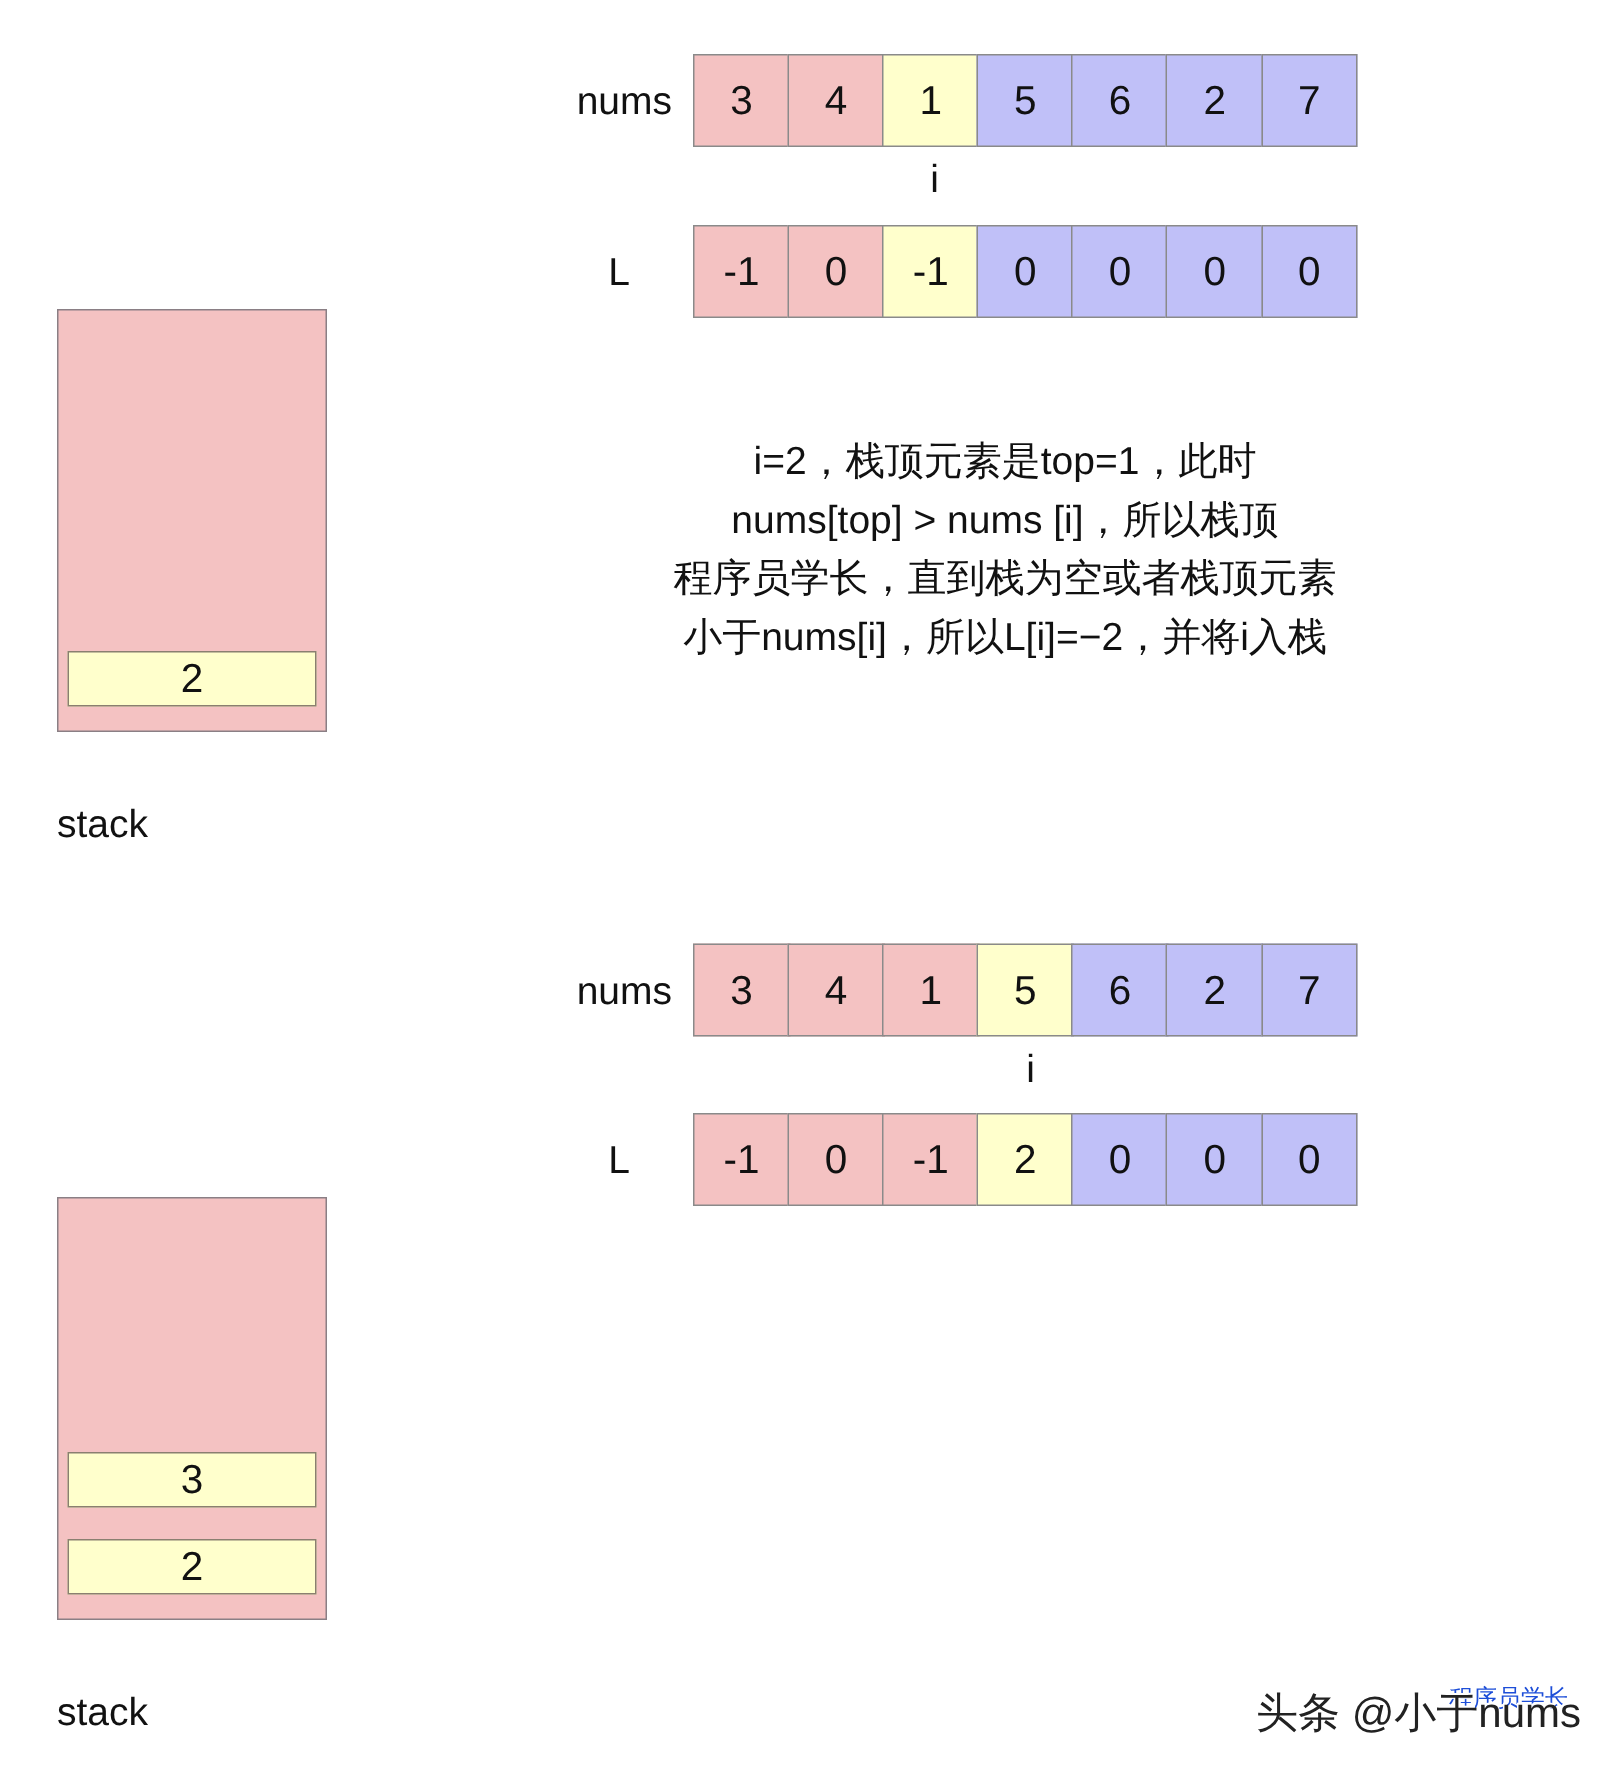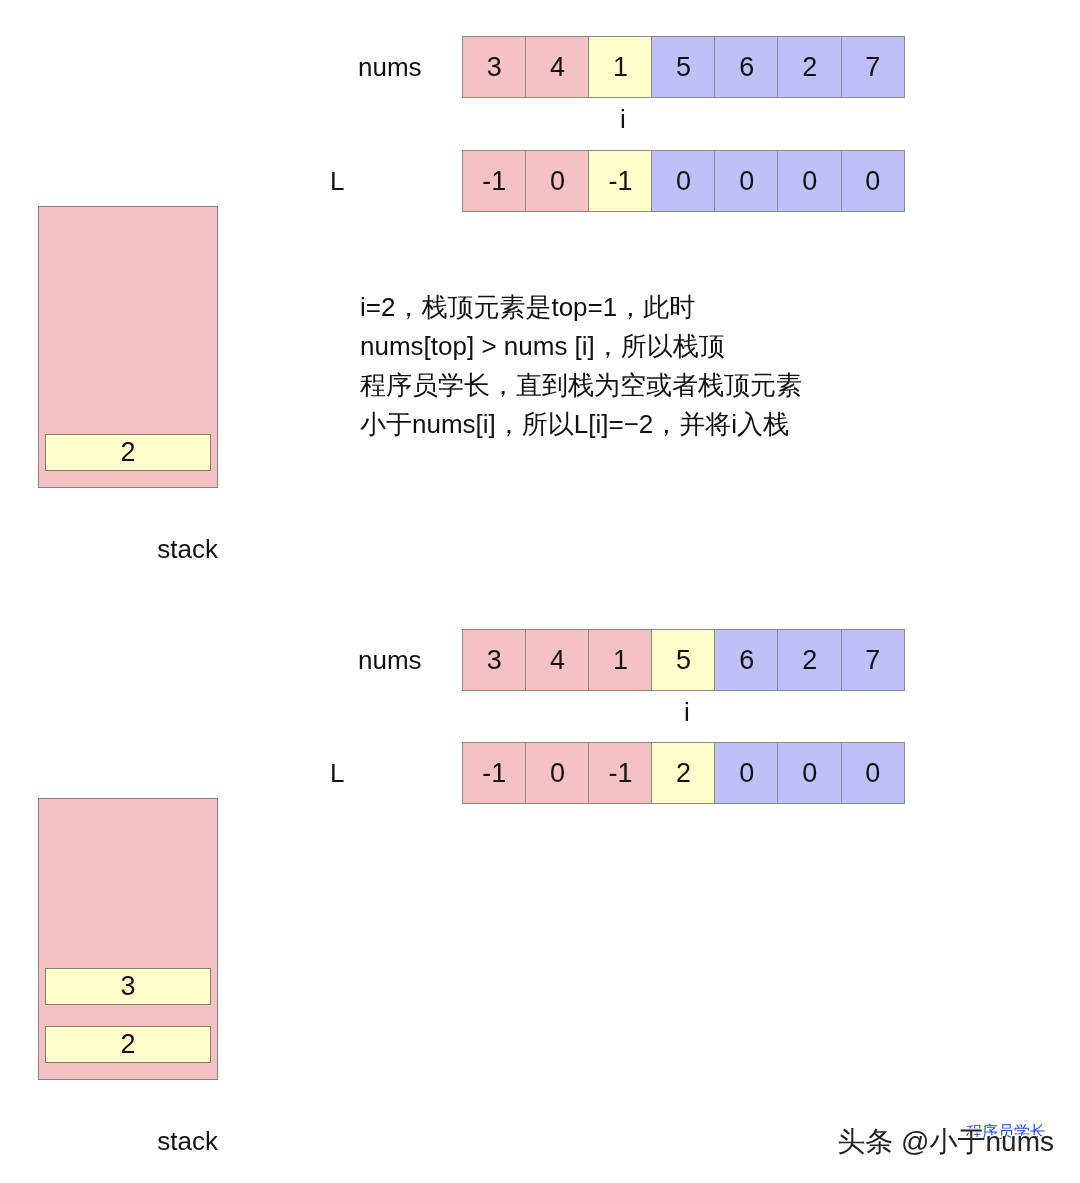--- a/index.html
+++ b/index.html
@@ -1,35 +1,35 @@
 <!DOCTYPE html>
 <html><head>
   <meta charset="utf-8">
   <style>
     html, body { margin: 0; padding: 0; background: #ffffff; }
     body { width: 1080px; height: 1183px; position: relative; overflow: hidden;
            font-family: "Liberation Sans", "DejaVu Sans", sans-serif; color: #111; }
     .panel { position: absolute; left: 0; width: 1080px; height: 592px; }
-    .row-label { position: absolute; font-size: 26px; width: 90px; text-align: left; line-height: 62px; height: 62px; }
+    .row-label { position: absolute; font-size: 26px; width: 90px; text-align: right; line-height: 62px; height: 62px; }
     .array { position: absolute; left: 462px; display: flex; height: 62px; }
     .cell { width: 64.6px; height: 62px; box-sizing: border-box; border: 1.5px solid #8a8a8a;
             margin-left: -1.5px; display: flex; align-items: center; justify-content: center;
             font-size: 27px; }
     .cell:first-child { margin-left: 0; }
     .c-pink { background: #f4c2c2; }
     .c-yellow { background: #ffffcc; }
     .c-blue { background: #c0c0f8; }
     .pointer { position: absolute; font-size: 26px; width: 64px; text-align: center; }
     .stack { position: absolute; left: 38px; width: 180px; height: 282px; background: #f4c2c2;
              border: 1.5px solid #8a7f85; box-sizing: border-box; }
     .stack-item { position: absolute; left: 6px; width: 166px; height: 37px; background: #ffffcc;
                   border: 1.5px solid #8a7f70; box-sizing: border-box; display: flex; align-items: center;
                   justify-content: center; font-size: 27px; }
-    .stack-label { position: absolute; left: 38px; width: 180px; text-align: right; font-size: 26px; }
-    .desc { position: absolute; left: 360px; width: 620px; font-size: 26px; line-height: 39px; }
+    .stack-label { position: absolute; left: 38px; width: 180px; text-align: left; font-size: 26px; }
+    .desc { position: absolute; left: 360px; width: 620px; text-align: center; font-size: 26px; line-height: 39px; }
     .watermark { position: absolute; right: 26px; bottom: 22px; font-size: 28px; color: #222;
                  text-shadow: 1px 1px 0 #fff, -1px -1px 0 #fff; }
     .watermark-faint { position: absolute; right: 34px; bottom: 40px; font-size: 16px; color: #1d4ed8; text-align: center; }
   </style>
 </head>
 <body>
 
 <div class="panel" style="top:0;">
   <div class="row-label" style="left:358px; top:36px;">nums</div>
   <div class="array" style="top:36px;">

